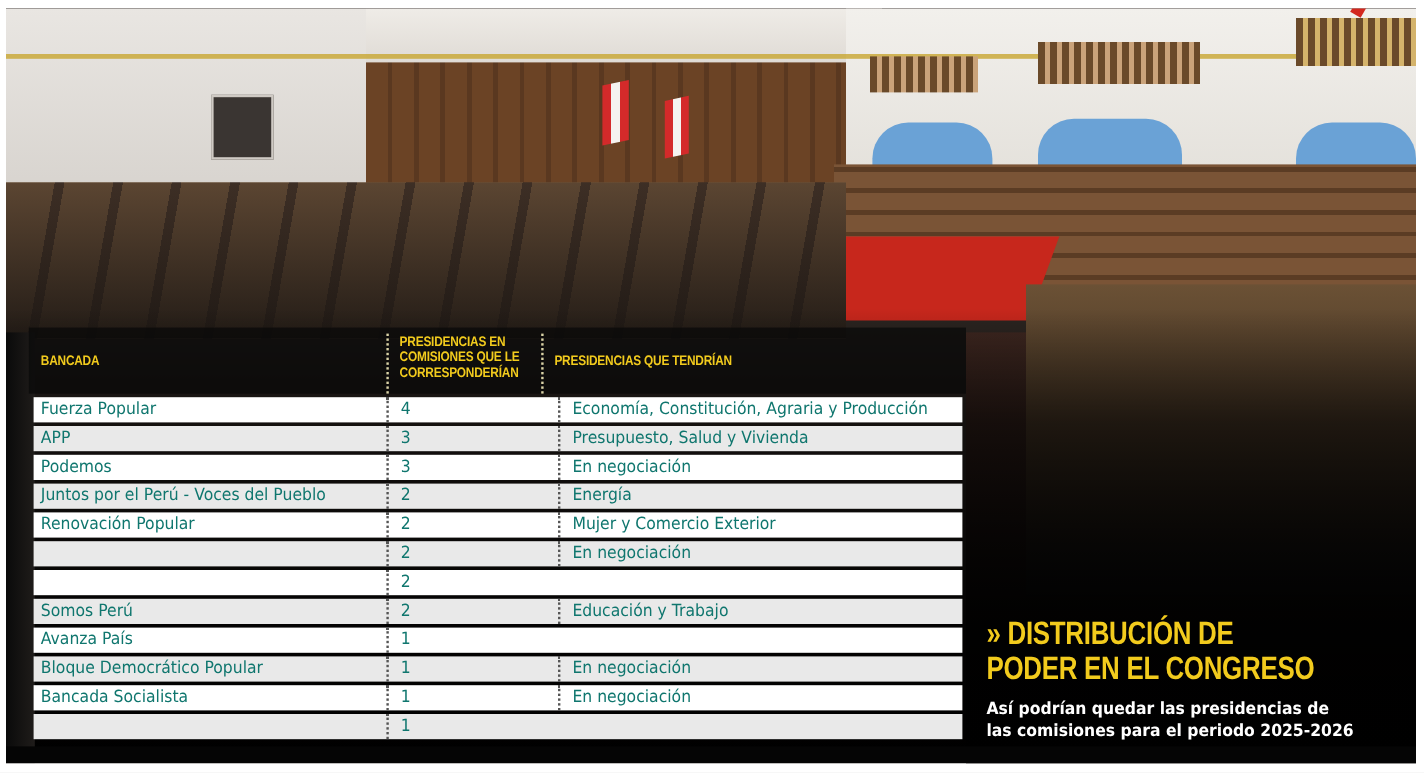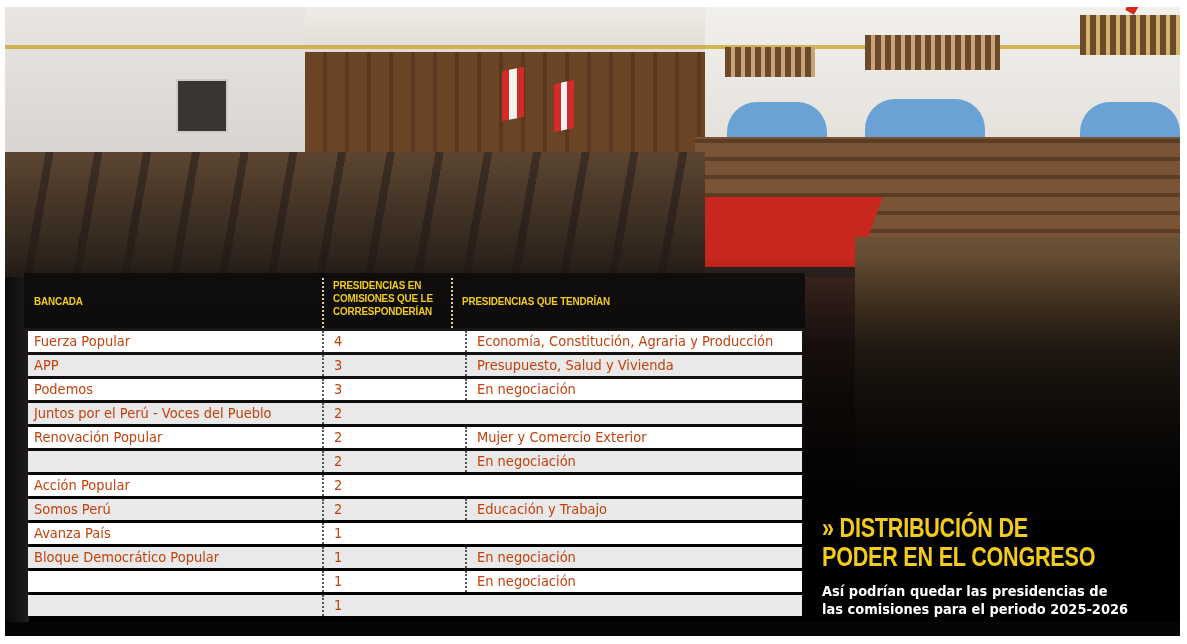--- a/index.html
+++ b/index.html
@@ -59,21 +59,21 @@
   .th-pres { left: 462px; top: 295px; width: 260px; }
   .vdot {
     position: absolute; width: 0; border-left: 2px dotted #d9d2a6;
   }
   .vdot.h1 { left: 322px; top: 278px; height: 50px; }
   .vdot.h2 { left: 451px; top: 278px; height: 50px; }
 
   .table { position: absolute; left: 28px; top: 331px; width: 774px; }
   .row {
     position: relative; height: 21px; margin-bottom: 3px;
-    display: block; font-family: "DejaVu Sans", sans-serif; font-size: 14px; color: #c2410c;
+    display: block; font-family: "DejaVu Sans", sans-serif; font-size: 14px; color: #0f766e;
   }
   .row.odd { background: #ffffff; }
   .row.even { background: #e9e9e9; }
   .cell { position: absolute; top: 0; height: 21px; line-height: 21px; white-space: nowrap; }
   .c1 { left: 6px; width: 286px; }
   .c2 { left: 294px; width: 129px; padding-left: 10px; border-left: 2px dotted #555; }
   .c3 { left: 437px; width: 351px; padding-left: 10px; border-left: 2px dotted #555; }
   .cell span { display: inline-block; transform: scaleX(.93); transform-origin: left center; }
 
   
@@ -140,49 +140,50 @@
     <div class="cell c3"><span>Presupuesto, Salud y Vivienda</span></div>
   </div>
   <div class="row odd">
     <div class="cell c1"><span>Podemos</span></div>
     <div class="cell c2"><span>3</span></div>
     <div class="cell c3"><span>En negociación</span></div>
   </div>
   <div class="row even">
     <div class="cell c1"><span>Juntos por el Perú -  Voces del Pueblo</span></div>
     <div class="cell c2"><span>2</span></div>
+    <div class="cell c3"><span>Energía</span></div>
   </div>
   <div class="row odd">
     <div class="cell c1"><span>Renovación Popular</span></div>
     <div class="cell c2"><span>2</span></div>
     <div class="cell c3"><span>Mujer y Comercio Exterior</span></div>
   </div>
   <div class="row even">
     <div class="cell c2"><span>2</span></div>
     <div class="cell c3"><span>En negociación</span></div>
   </div>
   <div class="row odd">
-    <div class="cell c1"><span>Acción Popular</span></div>
     <div class="cell c2"><span>2</span></div>
   </div>
   <div class="row even">
     <div class="cell c1"><span>Somos Perú</span></div>
     <div class="cell c2"><span>2</span></div>
     <div class="cell c3"><span>Educación y Trabajo</span></div>
   </div>
   <div class="row odd">
     <div class="cell c1"><span>Avanza País</span></div>
     <div class="cell c2"><span>1</span></div>
   </div>
   <div class="row even">
     <div class="cell c1"><span>Bloque Democrático Popular</span></div>
     <div class="cell c2"><span>1</span></div>
     <div class="cell c3"><span>En negociación</span></div>
   </div>
   <div class="row odd">
+    <div class="cell c1"><span>Bancada Socialista</span></div>
     <div class="cell c2"><span>1</span></div>
     <div class="cell c3"><span>En negociación</span></div>
   </div>
   <div class="row even">
     <div class="cell c2"><span>1</span></div>
   </div>
 </div>
 
 <div class="title">
   <div><span>»</span> <span>DISTRIBUCIÓN DE</span></div>

